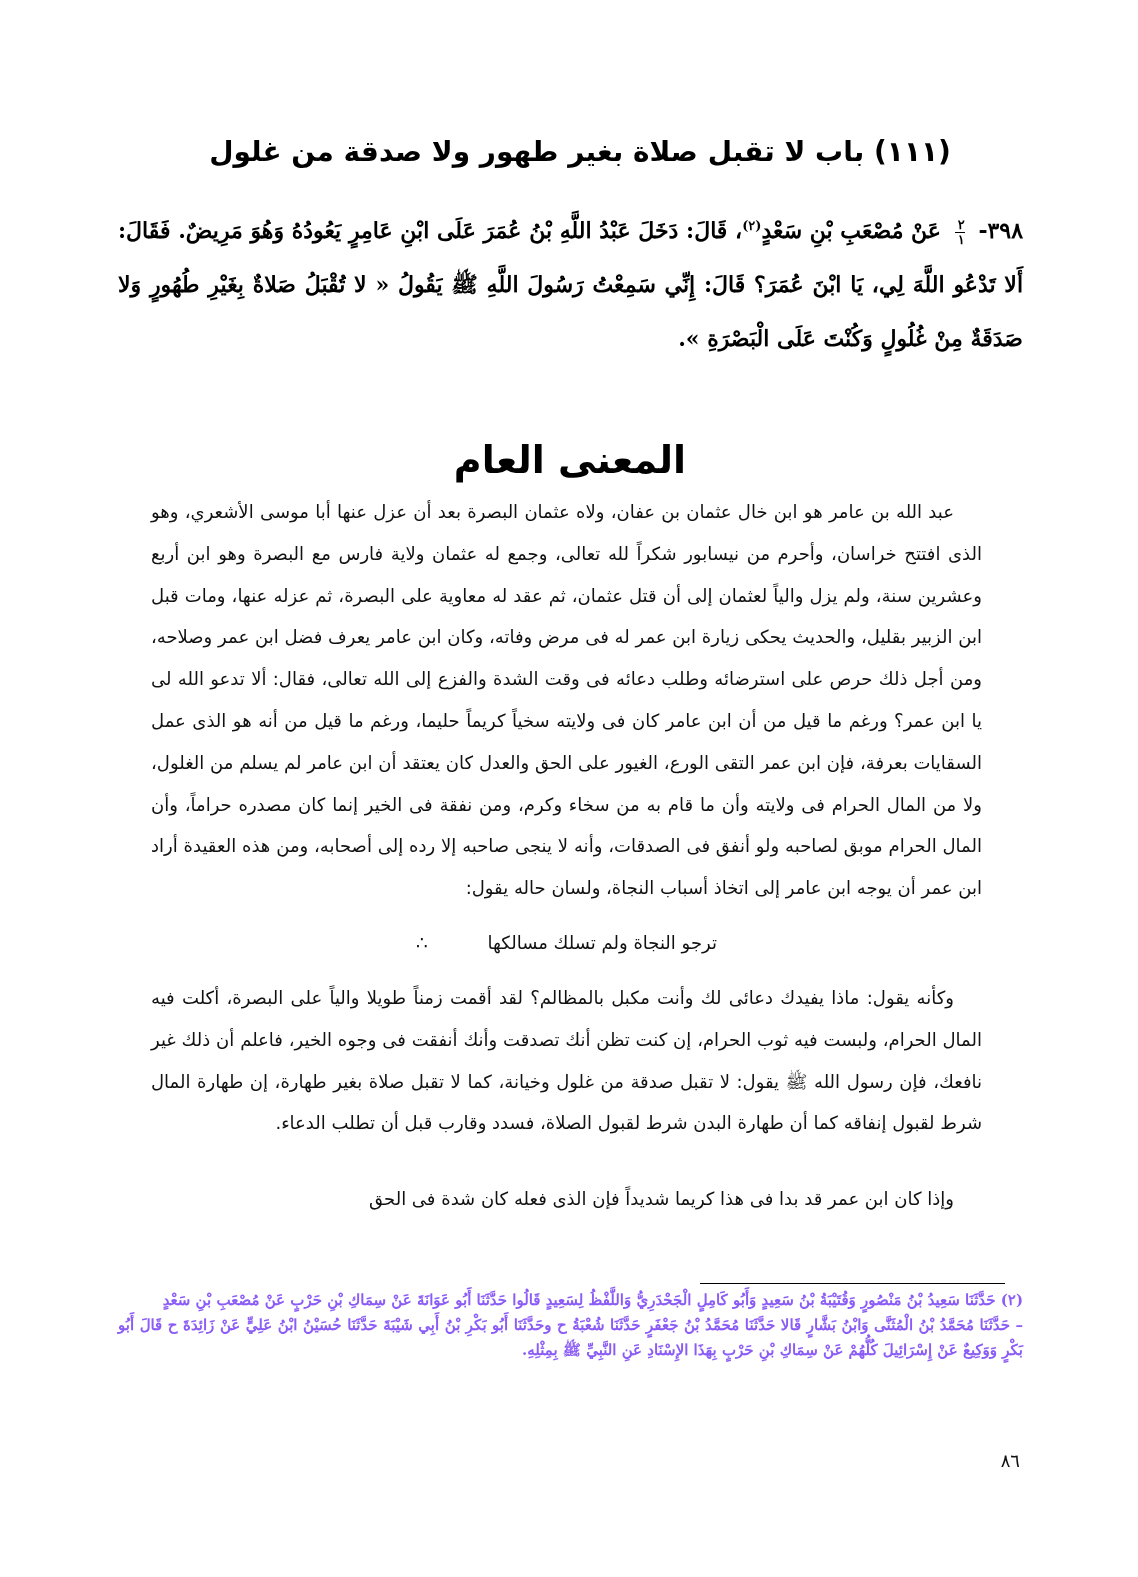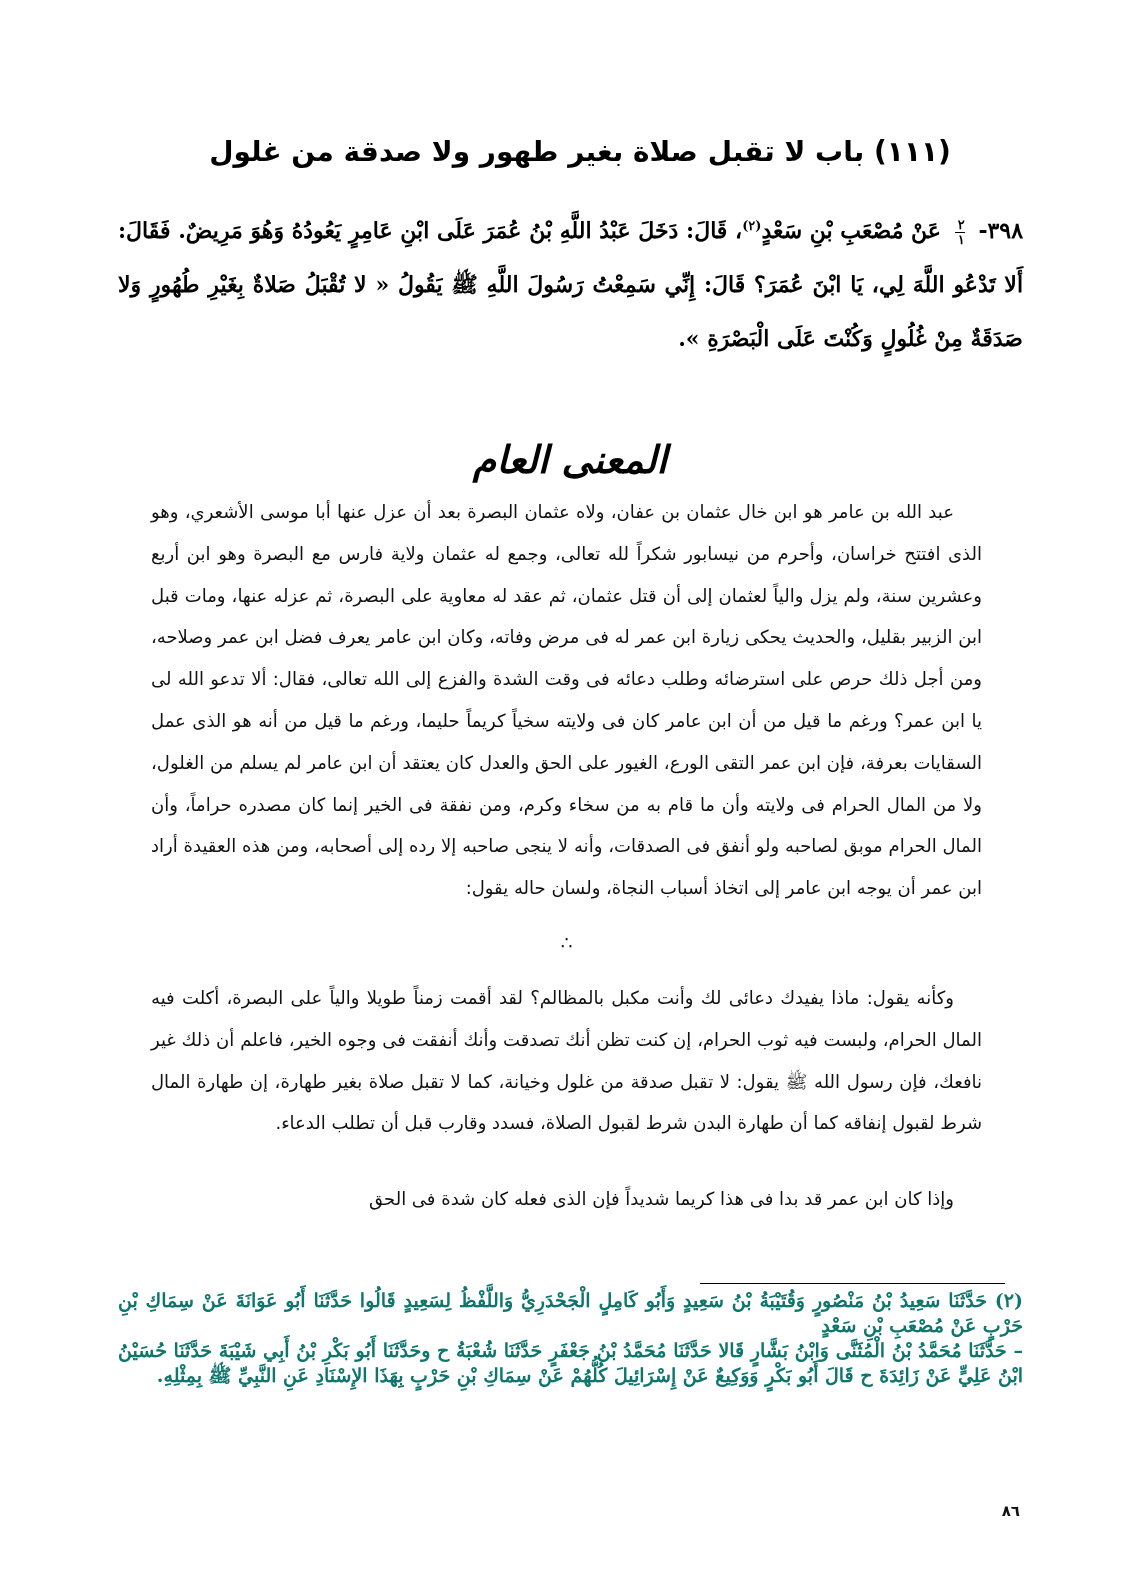--- a/index.html
+++ b/index.html
@@ -20,21 +20,21 @@
       font-size: 22px; line-height: 54px; text-align: justify; text-align-last: right;
       color: #000;
     }
     .hadith sup { font-size: 13px; vertical-align: super; line-height: 0; }
     .frac { display: inline-block; font-size: 13px; line-height: 12px; vertical-align: middle; text-align: center; margin: 0 6px; }
     .frac span { display: block; }
     .frac .bar { border-top: 1.5px solid #000; width: 10px; margin: 1px auto; height: 0; }
     .section-title {
       position: absolute; top: 398px; left: 300px; width: 540px;
       text-align: center; font-weight: bold; font-size: 38px; line-height: 60px;
-      font-family: "DejaVu Sans", sans-serif; color: #000; font-style: italic;
+      font-family: "DejaVu Sans", sans-serif; color: #000;
     }
     .body-text {
       position: absolute; top: 478px; left: 138px; width: 857px;
       font-family: "DejaVu Sans", sans-serif; font-size: 18px; line-height: 41.8px;
       color: #111;
     }
     .body-text p { margin: 13px; text-align: justify; text-align-last: right; }
     .body-text p.indent { text-indent: 28px; }
     .verse {
       display: flex; flex-direction: row; justify-content: center; gap: 60px;
@@ -42,26 +42,26 @@
     }
     .verse .sep { font-size: 18px; }
     .para-gap { height: 8px; }
     .footnote-rule {
       position: absolute; top: 1283px; left: 700px; width: 305px; height: 0;
       border-top: 1.5px solid #000;
     }
     .footnotes {
       position: absolute; top: 1288px; left: 118px; width: 905px;
       font-family: "DejaVu Serif", serif; font-weight: bold;
-      font-size: 19px; line-height: 25px; color: #0f766e;
+      font-size: 15px; line-height: 25px; color: #8b5cf6;
     }
     .footnotes p { margin: 0; text-align: justify; text-align-last: right; }
     .page-number {
-      position: absolute; top: 1502px; left: 960px; width: 60px; text-align: right;
-      font-family: "DejaVu Sans", sans-serif; font-weight: bold; font-size: 15px;
+      position: absolute; top: 1450px; left: 960px; width: 60px; text-align: right;
+      font-family: "DejaVu Sans", sans-serif; font-weight: normal; font-size: 18px;
     }
   </style>
 </head>
 <body>
 
 <div class="page">
 
   <h1 class="chapter-title">(١١١) باب لا تقبل صلاة بغير طهور ولا صدقة من غلول</h1>
 
   <div class="hadith">
@@ -72,20 +72,21 @@
       <span>١</span>
     </span>
     <span>عَنْ مُصْعَبِ بْنِ سَعْدٍ</span><sup>(٢)</sup><span>، قَالَ: دَخَلَ عَبْدُ اللَّهِ بْنُ عُمَرَ عَلَى ابْنِ عَامِرٍ يَعُودُهُ وَهُوَ مَرِيضٌ. فَقَالَ: أَلا تَدْعُو اللَّهَ لِي، يَا ابْنَ عُمَرَ؟ قَالَ: إِنِّي سَمِعْتُ رَسُولَ اللَّهِ ﷺ يَقُولُ « لا تُقْبَلُ صَلاةٌ بِغَيْرِ طُهُورٍ وَلا صَدَقَةٌ مِنْ غُلُولٍ وَكُنْتَ عَلَى الْبَصْرَةِ ».</span>
   </div>
 
   <h2 class="section-title">المعنى العام</h2>
 
   <div class="body-text">
     <p class="indent">عبد الله بن عامر هو ابن خال عثمان بن عفان، ولاه عثمان البصرة بعد أن عزل عنها أبا موسى الأشعري، وهو الذى افتتح خراسان، وأحرم من نيسابور شكراً لله تعالى، وجمع له عثمان ولاية فارس مع البصرة وهو ابن أربع وعشرين سنة، ولم يزل والياً لعثمان إلى أن قتل عثمان، ثم عقد له معاوية على البصرة، ثم عزله عنها، ومات قبل ابن الزبير بقليل، والحديث يحكى زيارة ابن عمر له فى مرض وفاته، وكان ابن عامر يعرف فضل ابن عمر وصلاحه، ومن أجل ذلك حرص على استرضائه وطلب دعائه فى وقت الشدة والفزع إلى الله تعالى، فقال: ألا تدعو الله لى يا ابن عمر؟ ورغم ما قيل من أن ابن عامر كان فى ولايته سخياً كريماً حليما، ورغم ما قيل من أنه هو الذى عمل السقايات بعرفة، فإن ابن عمر التقى الورع، الغيور على الحق والعدل كان يعتقد أن ابن عامر لم يسلم من الغلول، ولا من المال الحرام فى ولايته وأن ما قام به من سخاء وكرم، ومن نفقة فى الخير إنما كان مصدره حراماً، وأن المال الحرام موبق لصاحبه ولو أنفق فى الصدقات، وأنه لا ينجى صاحبه إلا رده إلى أصحابه، ومن هذه العقيدة أراد ابن عمر أن يوجه ابن عامر إلى اتخاذ أسباب النجاة، ولسان حاله يقول:</p>
     <div class="verse">
+      <span>ترجو النجاة ولم تسلك مسالكها</span>
       <span class="sep">∴</span>
     </div>
     <p class="indent">وكأنه يقول: ماذا يفيدك دعائى لك وأنت مكبل بالمظالم؟ لقد أقمت زمناً طويلا والياً على البصرة، أكلت فيه المال الحرام، ولبست فيه ثوب الحرام، إن كنت تظن أنك تصدقت وأنك أنفقت فى وجوه الخير، فاعلم أن ذلك غير نافعك، فإن رسول الله ﷺ يقول: لا تقبل صدقة من غلول وخيانة، كما لا تقبل صلاة بغير طهارة، إن طهارة المال شرط لقبول إنفاقه كما أن طهارة البدن شرط لقبول الصلاة، فسدد وقارب قبل أن تطلب الدعاء.</p>
     <div class="para-gap"></div>
     <p class="indent">وإذا كان ابن عمر قد بدا فى هذا كريما شديداً فإن الذى فعله كان شدة فى الحق</p>
   </div>
 
   <div class="footnote-rule"></div>
 
   <div class="footnotes">

